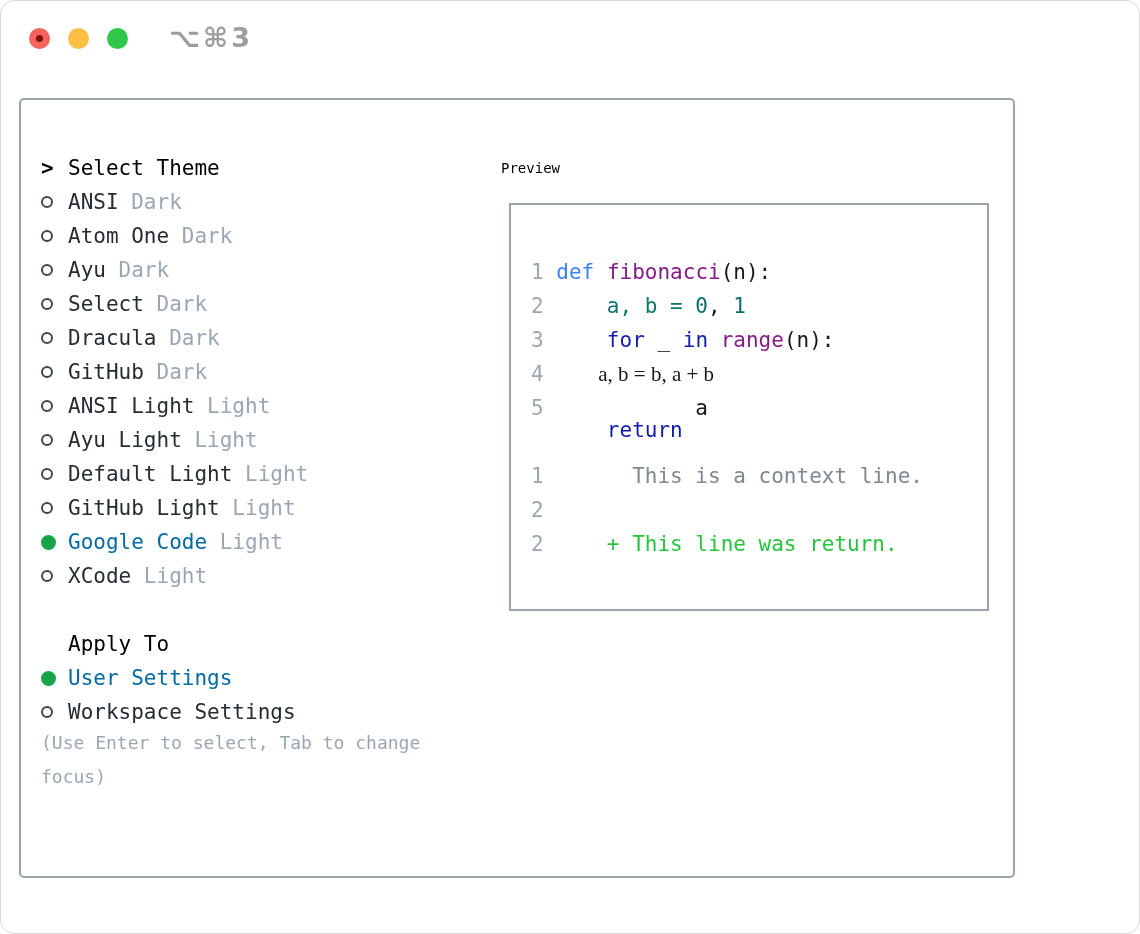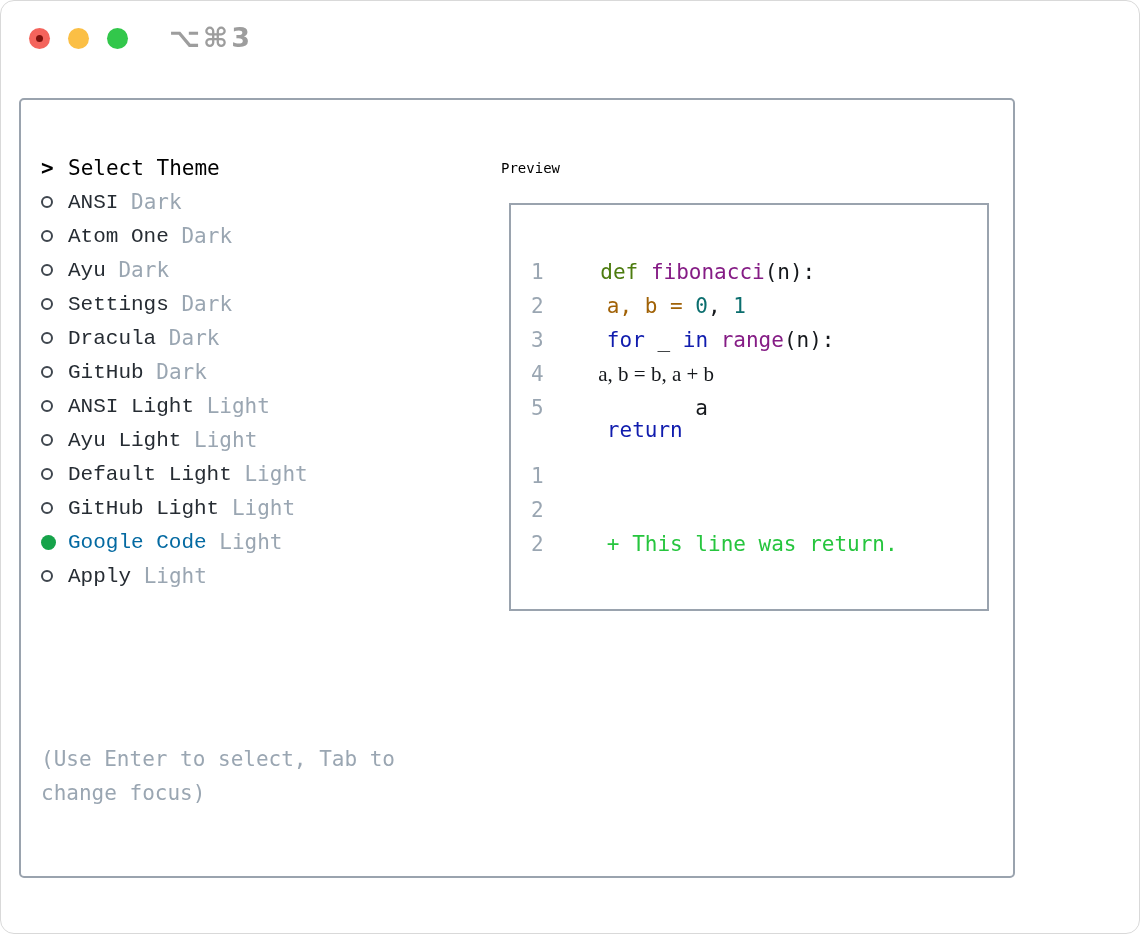--- a/index.html
+++ b/index.html
@@ -31,27 +31,27 @@
     border:2px solid #9aa3ae; border-radius:5px; background:#fff;
   }
   .row { height:34px; display:flex; align-items:center; font-size:21px; color:#262c33; }
   .prefix { width:27px; flex:none; display:flex; align-items:center; }
   .cursor { font-weight:700; color:#000; }
   .ring { width:12px; height:12px; border:2px solid #3f464e; border-radius:50%; }
   .dot-sel { width:15px; height:15px; background:#16a34a; border-radius:50%; }
   .hdr { font-weight:400; color:#000; }
   .name-sel { color:#0369a1; }
   .variant { color:#9aa6b2; white-space:pre; }
-  .nm { white-space:pre;font-family:Liberation Mono, monospace; }
+  .nm { white-space:pre; }
 
   .themes { position:absolute; left:20px; top:51px; width:460px; }
   .applyto { position:absolute; left:20px; top:527px; width:460px; }
   .help {
-    position:absolute; left:20px; top:642px; width:440px;
-    font-size:21px; line-height:34px; color:#9aa6b2;
+    position:absolute; left:20px; top:626px; width:440px;
+    font-size:18px; line-height:34px; color:#9aa6b2;
   }
 
   
   .preview-header { position:absolute; left:480px; top:51px; height:34px; display:flex; align-items:center; font-size:14px; }
   .preview-box {
     position:absolute; left:488px; top:103px; width:480px; height:408px;
     border:2px solid #9aa3ae; background:#fff; padding:16px 0 0 20px; overflow:hidden;
   }
   .pline { height:34px; display:flex; align-items:center; font-size:21px; white-space:pre; }
   .lnum { display:inline-block; width:1ch; margin-right:1ch; color:#9aa6b2; white-space:pre; }
@@ -99,21 +99,21 @@
             <span class="prefix">
               <span class="ring"></span>
             </span>
             <span class="nm">Ayu</span>
             <span class="variant"> Dark</span>
           </div>
           <div class="row">
             <span class="prefix">
               <span class="ring"></span>
             </span>
-            <span class="nm">Settings</span>
+            <span class="nm">Select</span>
             <span class="variant"> Dark</span>
           </div>
           <div class="row">
             <span class="prefix">
               <span class="ring"></span>
             </span>
             <span class="nm">Dracula</span>
             <span class="variant"> Dark</span>
           </div>
           <div class="row">
@@ -155,41 +155,61 @@
             <span class="prefix">
               <span class="dot-sel"></span>
             </span>
             <span class="nm name-sel">Google Code</span>
             <span class="variant"> Light</span>
           </div>
           <div class="row">
             <span class="prefix">
               <span class="ring"></span>
             </span>
-            <span class="nm">Apply</span>
+            <span class="nm">XCode</span>
             <span class="variant"> Light</span>
           </div>
         </div>
     </div>
 
+    <div class="applyto">
+      <div class="row">
+        <span class="prefix"></span>
+        <span style="color:#000">Apply To</span>
+      </div>
+      <div id="apply-rows">
+          <div class="row">
+            <span class="prefix">
+              <span class="dot-sel"></span>
+            </span>
+            <span class="nm name-sel">User Settings</span>
+          </div>
+          <div class="row">
+            <span class="prefix">
+              <span class="ring"></span>
+            </span>
+            <span class="nm">Workspace Settings</span>
+          </div>
+        </div>
+    </div>
 
     <div class="help">(Use Enter to select, Tab to change focus)</div>
 
     <div class="preview-header">
       <span class="hdr">Preview</span>
     </div>
 
     <div class="preview-box" id="preview-lines">
         <div class="pline"><span class="lnum"></span></div>
-        <div class="pline"><span class="lnum">1</span><span class="seg" style="color: #4d7c0f; margin-left: 44px;">def</span><span class="seg" style="color: rgb(21, 24, 28);"> </span><span class="seg" style="color: rgb(133, 28, 133); text-align: center;">fibonacci</span><span class="seg" style="color: rgb(21, 24, 28);">(n):</span></div>
-        <div class="pline"><span class="lnum">2</span><span class="seg" style="color: #a16207;">    a, b = </span><span class="seg" style="color: rgb(11, 110, 110);">0</span><span class="seg" style="color: rgb(21, 24, 28);">, </span><span class="seg" style="color: rgb(11, 110, 110);">1</span></div>
+        <div class="pline"><span class="lnum">1</span><span class="seg" style="color: #3b82f6;">def</span><span class="seg" style="color: rgb(21, 24, 28);"> </span><span class="seg" style="color: rgb(133, 28, 133); text-align: center;">fibonacci</span><span class="seg" style="color: rgb(21, 24, 28);">(n):</span></div>
+        <div class="pline"><span class="lnum">2</span><span class="seg" style="color: #0f766e;">    a, b = </span><span class="seg" style="color: rgb(11, 110, 110);">0</span><span class="seg" style="color: rgb(21, 24, 28);">, </span><span class="seg" style="color: rgb(11, 110, 110);">1</span></div>
         <div class="pline"><span class="lnum">3</span><span class="seg" style="color: rgb(21, 24, 28);">    </span><span class="seg" style="color: rgb(16, 28, 174);">for</span><span class="seg" style="color: rgb(21, 24, 28);"> _ </span><span class="seg" style="color: rgb(16, 28, 174);">in</span><span class="seg" style="color: rgb(21, 24, 28);"> </span><span class="seg" style="color: rgb(133, 28, 133);">range</span><span class="seg" style="color: rgb(21, 24, 28);">(n):</span></div>
         <div class="pline"><span class="lnum">4</span><span class="seg" style="color: rgb(21, 24, 28); font-family: Liberation Serif, serif;">        a, b = b, a + b</span></div>
         <div class="pline"><span class="lnum">5</span><span class="seg" style="color: rgb(21, 24, 28);">    </span><span class="seg" style="color: rgb(16, 28, 174); margin-top: 43px;">return</span><span class="seg" style="color: rgb(21, 24, 28);"> a</span></div>
         <div class="pline"><span class="lnum"></span></div>
-        <div class="pline"><span class="lnum">1</span></div>
+        <div class="pline"><span class="lnum">1</span><span class="seg" style="color: rgb(127, 136, 144);">      This is a context line.</span></div>
         <div class="pline"><span class="lnum">2</span></div>
         <div class="pline"><span class="lnum">2</span><span class="seg" style="color: rgb(38, 197, 62);">    + This line was return.</span></div>
         <div class="pline"><span class="lnum"></span></div>
       </div>
 
   </div>
 </div>
 
 </body></html>

